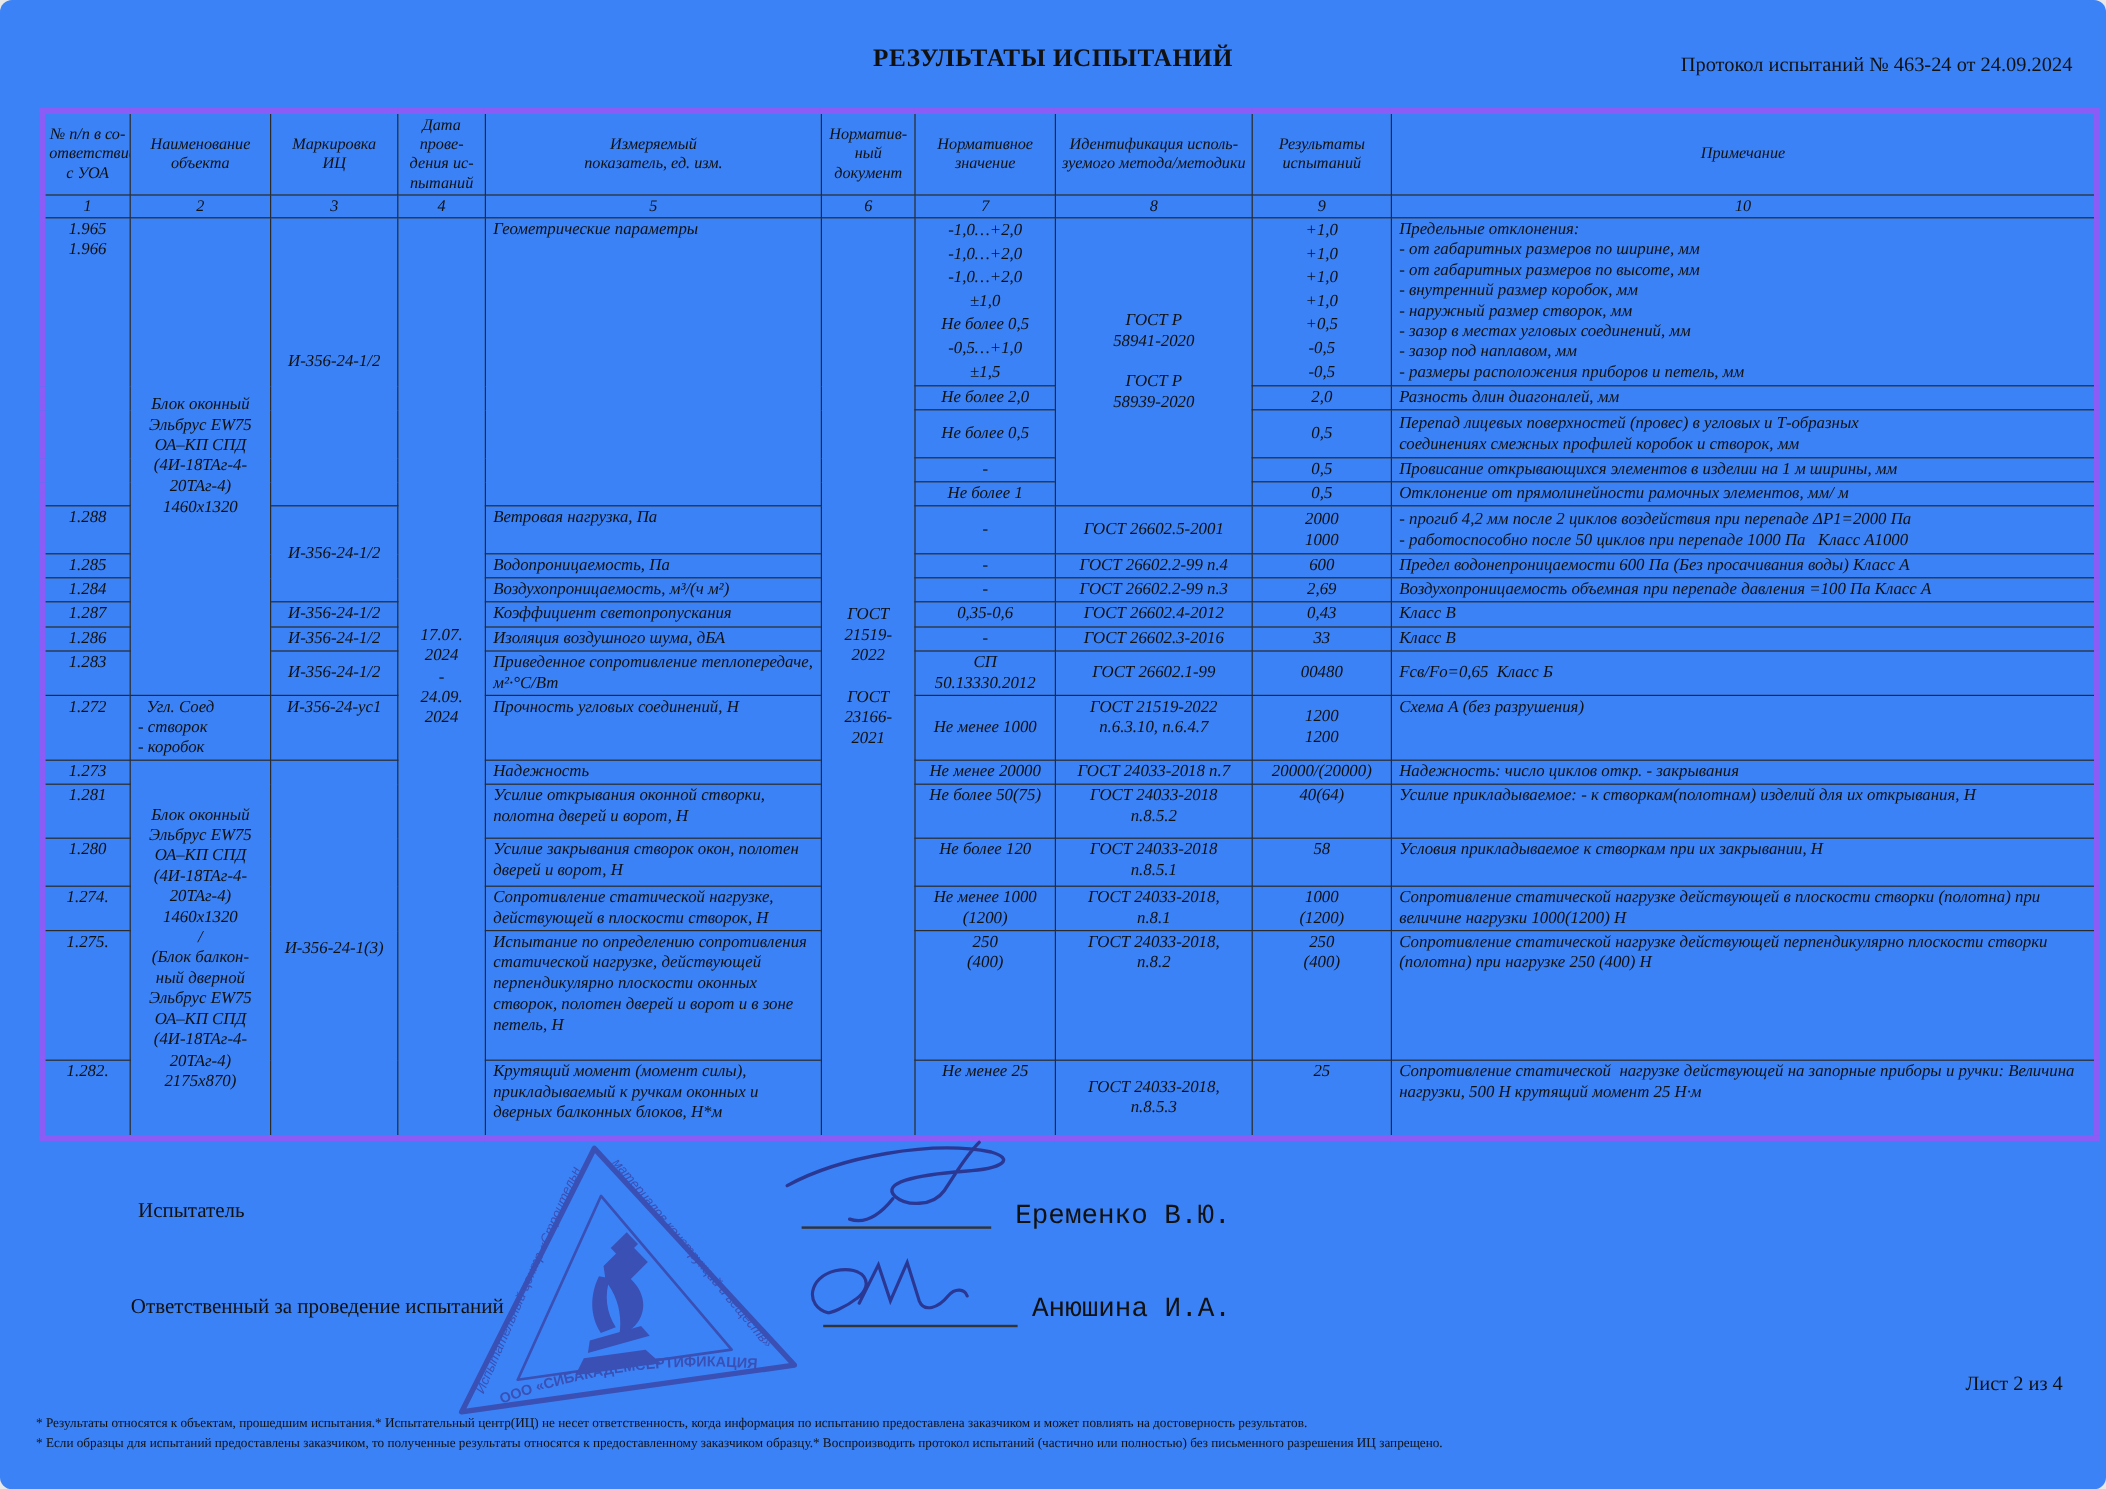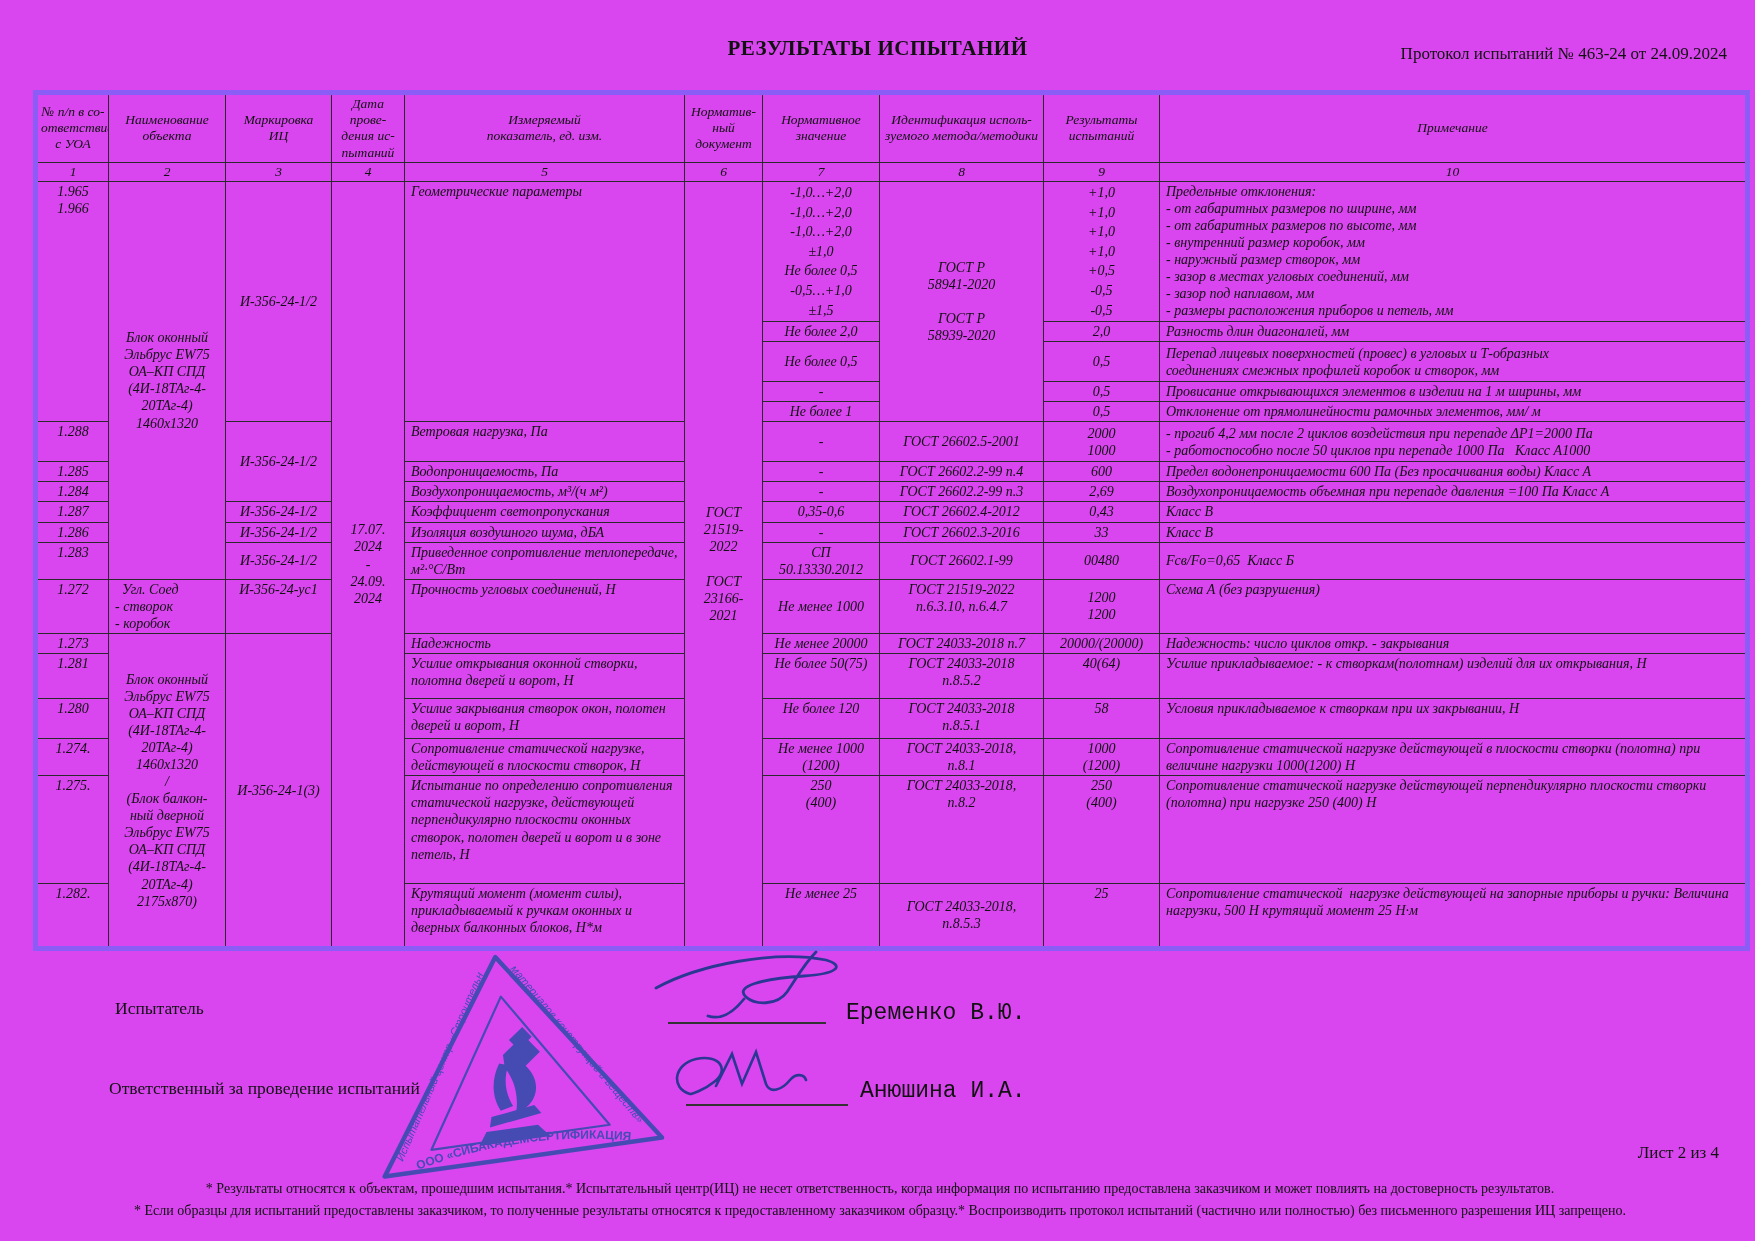--- a/index.html
+++ b/index.html
@@ -1,35 +1,35 @@
 <!DOCTYPE html>
 <html><head>
 <meta charset="utf-8">
 <style>
   html,body{margin:0;padding:0;background:#e8e8e8;}
-  .page{position:relative;width:1755px;height:1241px;background:#d946ef;overflow:hidden;
-        font-family:"Liberation Serif", serif;color:#111;}
+  .page{position:relative;width:1755px;height:1241px;background:#3b82f6;overflow:hidden;
+        font-family:"Liberation Serif", serif;color:#111;border-radius:10px;}
   .title{position:absolute;left:0;top:36px;width:100%;text-align:center;
          font-size:21px;font-weight:bold;letter-spacing:.5px;}
   .protocol{position:absolute;right:28px;top:44px;font-size:17px;}
   .conditions{position:absolute;left:36px;top:68px;font-size:17px;}
   .tblwrap{position:absolute;left:33px;top:90px;}
   table{border-collapse:collapse;table-layout:fixed;width:1712px;border:5px solid #8b5cf6;font-style:italic;}
   td{border:1px solid #2a2a2a;padding:1px 3px;font-size:14px;line-height:1.22;
      text-align:center;vertical-align:middle;overflow:hidden;}
   td.hc{font-size:13.5px;line-height:1.2;}
   td.pl{white-space:pre-line;}
   td.tl{text-align:left;padding-left:6px;}
   td.vt{vertical-align:top;}
   td.sp{line-height:1.4;}
   .sig-label{position:absolute;font-size:17.5px;}
   .sig-name{position:absolute;font-size:23px;font-family:Liberation Mono, monospace;}
   .sig-line{position:absolute;height:2px;background:#333;}
   .page-num{position:absolute;font-size:17px;}
-  .footnotes{position:absolute;left:30px;top:1178px;width:1700px;font-size:14px;line-height:1.55;text-align:center;}
+  .footnotes{position:absolute;left:30px;top:1178px;width:1700px;font-size:11px;line-height:1.55;}
   .stamp{position:absolute;left:360px;top:948px;width:300px;height:228px;
          transform:rotate(-8deg);opacity:.92;}
   .sigsvg{position:absolute;}
 </style>
 </head>
 <body>
 
 <div class="page">
 
   <div class="title">РЕЗУЛЬТАТЫ ИСПЫТАНИЙ</div>

